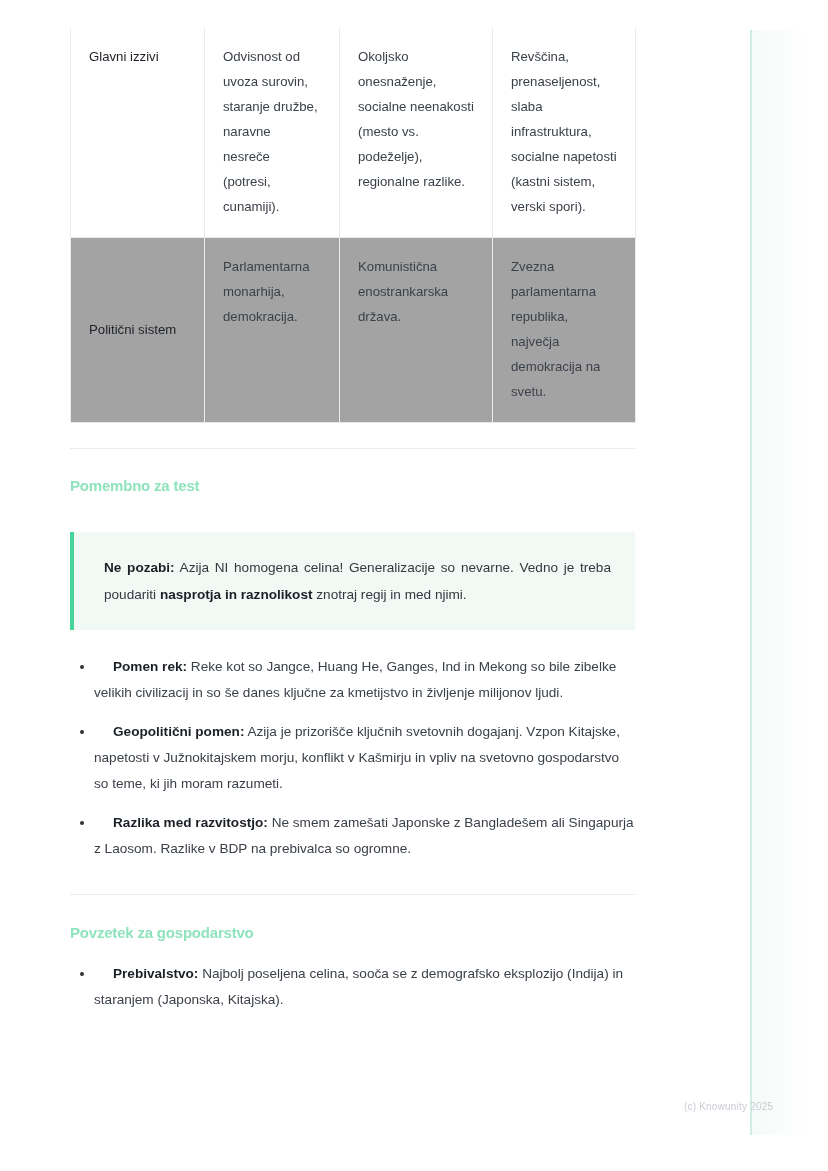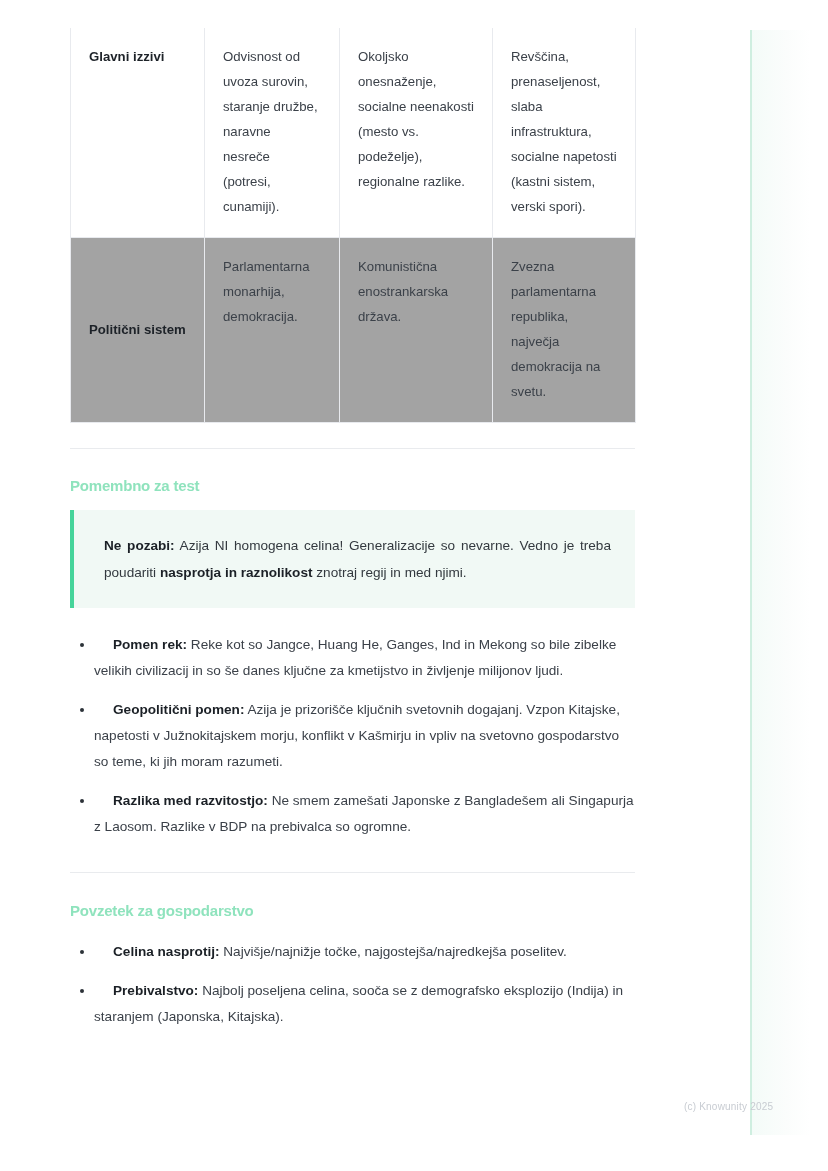--- a/index.html
+++ b/index.html
@@ -48,21 +48,21 @@
     padding: 16px 18px 18px 18px;
     vertical-align: top;
     font-size: 13.2px;
     line-height: 25px;
     color: #3b4149;
   }
   .cmp-table tr:last-child td {
     background: #a3a3a3;
   }
   .cmp-table td.rowhead {
-    font-weight: bold;
+    font-weight: normal;
     color: #1d2228;
     vertical-align: top;
   }
   .cmp-table tr:last-child td.rowhead {
     vertical-align: middle;
   }
   .cmp-table col.c0 { width: 134px; }
   .cmp-table col.c1 { width: 135px; }
   .cmp-table col.c2 { width: 153px; }
   .cmp-table col.c3 { width: 143px; }
@@ -85,21 +85,21 @@
     font-weight: bold;
     letter-spacing: -0.2px;
     margin: 0;
     padding: 0;
   }
   .sh-1 { margin-top: 28px; }
   .sh-2 { margin-top: 29px; }
 
   
   .callout {
-    margin-top: 16px;
+    margin-top: 38px;
     width: 565px;
     box-sizing: border-box;
     background: #f1f9f5;
     border-left: 4px solid #46d49a;
     padding: 22px 24px 22px 30px;
   }
   .callout p {
     margin: 0;
     font-size: 13.6px;
     line-height: 27px;
@@ -215,21 +215,20 @@
       <li><b>Pomen rek:</b><span> Reke kot so Jangce, Huang He, Ganges, Ind in Mekong so bile zibelke velikih civilizacij in so še danes ključne za kmetijstvo in življenje milijonov ljudi.</span></li>
       <li><b>Geopolitični pomen:</b><span> Azija je prizorišče ključnih svetovnih dogajanj. Vzpon Kitajske, napetosti v Južnokitajskem morju, konflikt v Kašmirju in vpliv na svetovno gospodarstvo so teme, ki jih moram razumeti.</span></li>
       <li><b>Razlika med razvitostjo:</b><span> Ne smem zamešati Japonske z Bangladešem ali Singapurja z Laosom. Razlike v BDP na prebivalca so ogromne.</span></li>
     </ul>
 
     <hr class="divider d2">
 
     <h2 class="section-heading sh-2">Povzetek za gospodarstvo</h2>
 
     <ul class="bullets b2">
-      <li><b>Celina nasprotij:</b><span> Najvišje/najnižje točke, najgostejša/najredkejša poselitev.</span></li>
       <li><b>Prebivalstvo:</b><span> Najbolj poseljena celina, sooča se z demografsko eksplozijo (Indija) in staranjem (Japonska, Kitajska).</span></li>
     </ul>
 
   </div>
 
   <div class="watermark">(c) Knowunity 2025</div>
 
 </div>
 
 </body></html>

